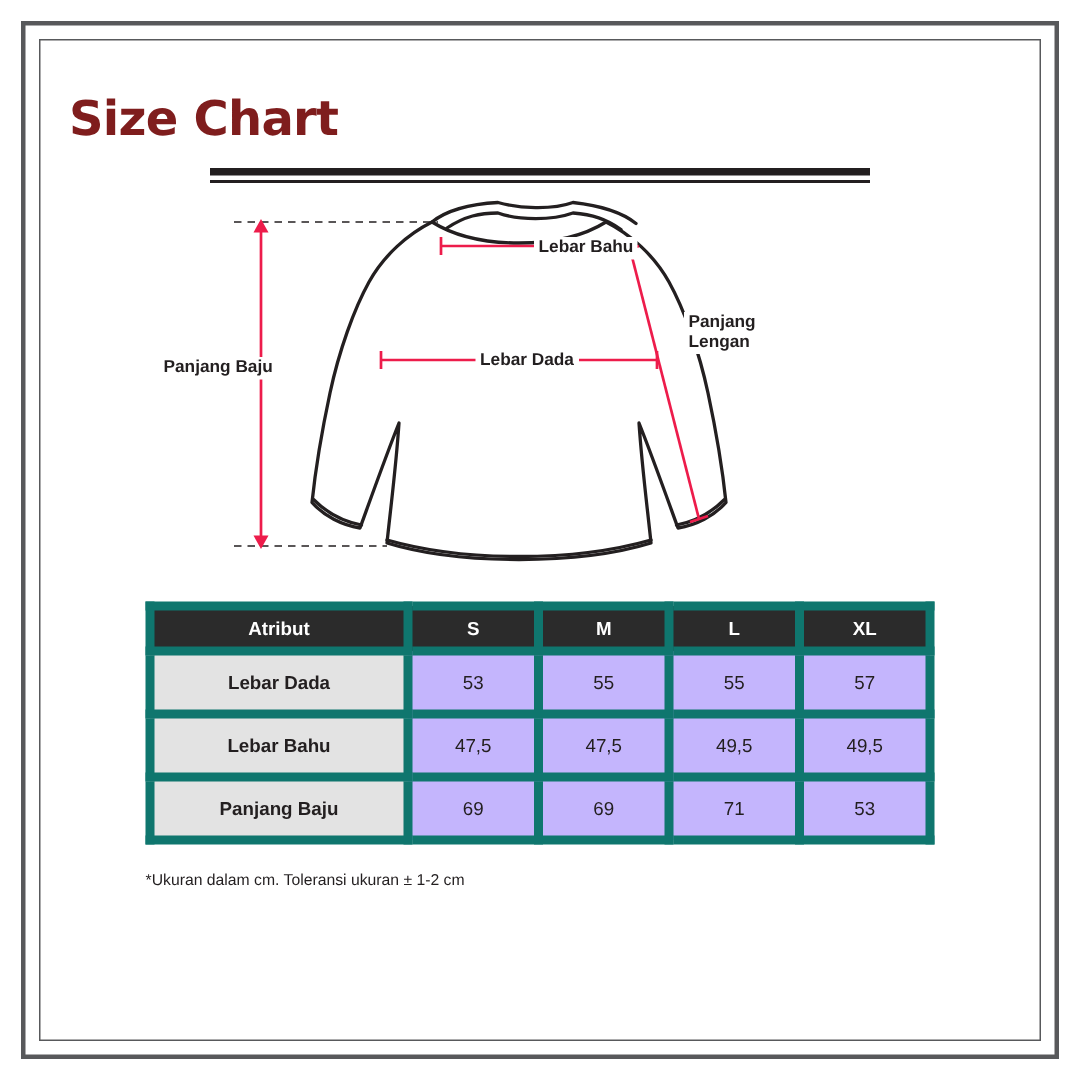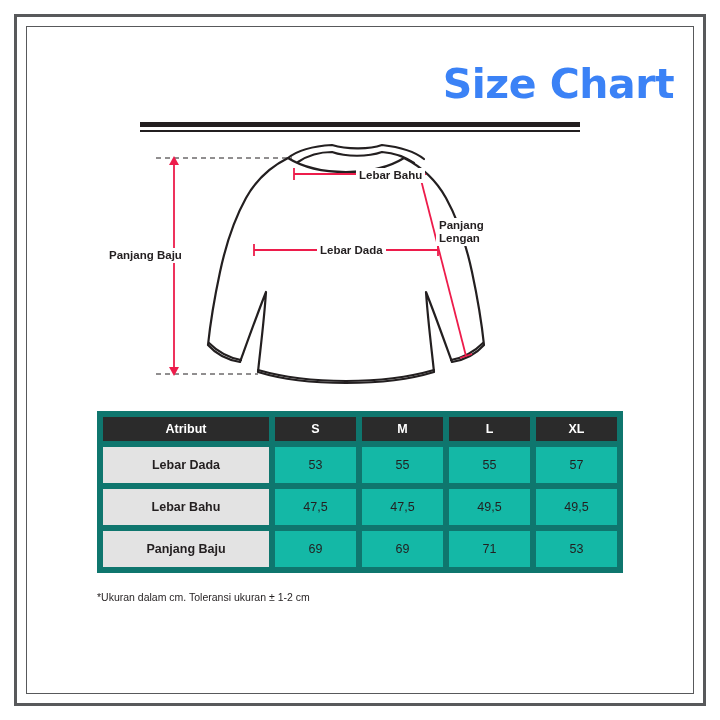--- a/index.html
+++ b/index.html
@@ -24,25 +24,25 @@
   .frame-inner {
     position: absolute;
     left: 26px; top: 26px; right: 26px; bottom: 26px;
     border: 1.5px solid #58595b;
   }
   .content {
     position: absolute;
     left: 46px; top: 46px; right: 46px; bottom: 46px;
   }
   .title {
-    text-align: right;
-    font-size: 41px;
+    text-align: left;
+    font-size: 32px;
     font-weight: bold;
     letter-spacing: -0.5px;
-    color: #3b82f6;
+    color: #7f1d1d;
     margin: 14px 0 0 0;
     font-family: "DejaVu Sans", sans-serif;
   }
   .title-rules {
     width: 440px;
     margin: 14px auto 0 auto;
   }
   .title-rules .r1 { height: 5px; background: #231f20; }
   .title-rules .r2 { height: 2px; background: #231f20; margin-top: 3px; }
 
@@ -60,21 +60,21 @@
     font-weight: bold;
     color: #231f20;
     background: #ffffff;
     padding: 1px 3px;
     white-space: nowrap;
     line-height: 1.15;
   }
   .lbl-panjang-baju { left: 60px; top: 108px; }
   .lbl-lebar-bahu   { left: 310px; top: 28px; }
   .lbl-lebar-dada   { left: 271px; top: 103px; }
-  .lbl-panjang-lengan { left: 390px; top: 78px; text-align: left; }
+  .lbl-panjang-lengan { left: 410px; top: 78px; text-align: left; }
 
   
   .table-wrap { margin-top: 6px; }
   table {
     border-collapse: collapse;
     width: 526px;
     margin: 0 auto;
     table-layout: fixed;
   }
   th, td {
@@ -90,21 +90,21 @@
     font-weight: bold;
     font-size: 12.5px;
     height: 30px;
   }
   thead th.attr-col { width: 172px; }
   tbody td.attr {
     background: #e3e3e3;
     font-weight: bold;
     text-align: center;
   }
-  tbody td.val { background: #14b8a6; }
+  tbody td.val { background: #c4b5fd; }
   .note {
     width: 526px;
     margin: 18px auto 0 auto;
     font-size: 10.5px;
     color: #231f20;
     text-align: left;
   }
 </style>
 </head>
 <body>

